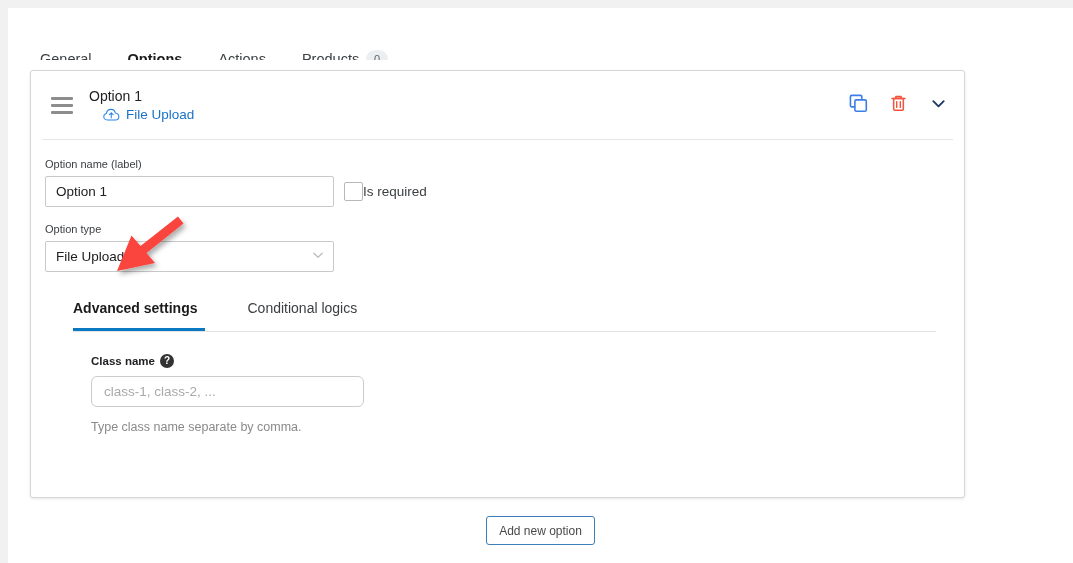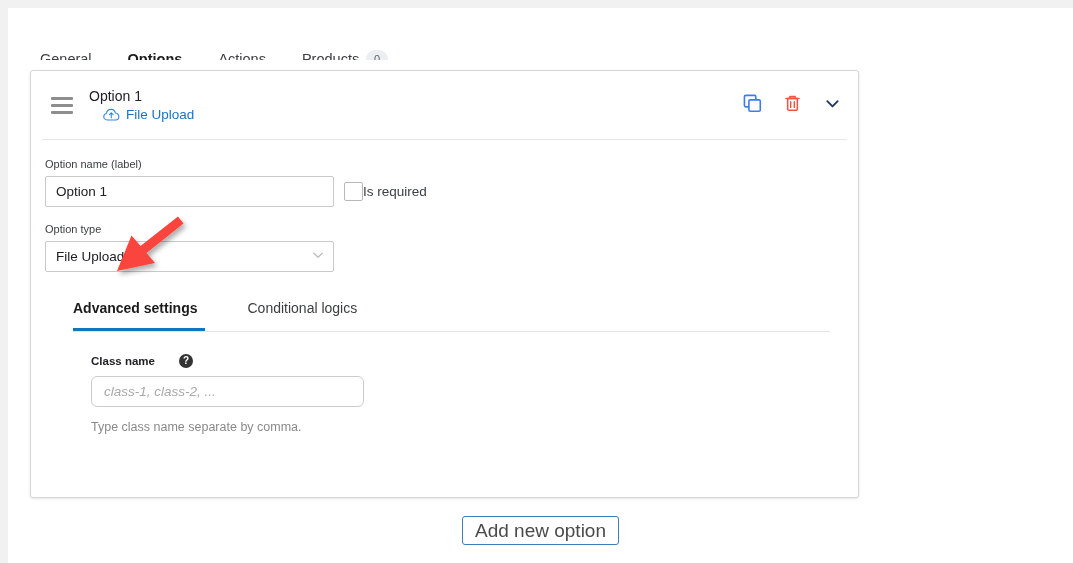--- a/index.html
+++ b/index.html
@@ -71,21 +71,21 @@
   .body-area {
     position: absolute;
     left: 8px; top: 60px;
     width: 1065px; height: 503px;
     background: #ffffff;
   }
   
   .option-card {
     position: absolute;
     left: 22px; top: 10px;
-    width: 829px; height: 428px;
+    width: 935px; height: 428px;
     background: #ffffff;
     border: 1px solid #d6d6d6;
     border-radius: 3px;
     box-shadow: 0 1px 3px rgba(0,0,0,0.10);
   }
   .card-header {
     position: relative;
     height: 69px;
     border-bottom: 1px solid #e6e6e6;
     margin: 0 11px;
@@ -201,21 +201,21 @@
   .inner-tab.active::after {
     content: "";
     position: absolute;
     left: 0; right: 22px; bottom: 0;
     height: 3px;
     background: #0b79c2;
   }
   
   .adv-panel { padding: 22px 0 0 46px; }
   .class-label-row {
-    display: flex; align-items: center; gap: 24px;
+    display: flex; align-items: center; gap: 5px;
     margin-bottom: 8px;
   }
   .class-label { font-size: 11.5px; color: #202124; font-weight: 600; }
   .help-icon {
     width: 14px; height: 14px;
     border-radius: 50%;
     background: #333333;
     color: #ffffff;
     font-size: 10px;
     font-weight: 700;
@@ -227,41 +227,40 @@
   .class-input {
     width: 273px; height: 31px;
     border: 1px solid #cccccc;
     border-radius: 6px;
     padding: 0 12px;
     font-size: 13.5px;
     color: #202124;
     font-family: "Liberation Sans", sans-serif;
     outline: none;
     background: #fff;
-    font-style: italic;
   }
   .class-input::placeholder { color: #a9a9a9; }
   .help-text {
     margin-top: 13px;
     font-size: 12.5px;
     color: #8a8a8a;
   }
   
   .add-btn-wrap {
     position: absolute;
     left: 0; right: 0; top: 456px;
     display: flex; justify-content: center;
   }
   .add-btn {
     min-width: 103px; height: 29px;
     background: #ffffff;
     border: 1px solid #3c7eb5;
     border-radius: 3px;
     color: #4a4a4a;
-    font-size: 19px;
+    font-size: 12px;
     font-family: "Liberation Sans", sans-serif;
     cursor: pointer;
     padding: 0 12px;
   }
   
   .anno-arrow {
     position: absolute;
     left: 108px; top: 208px;
     width: 84px; height: 74px;
     pointer-events: none;

